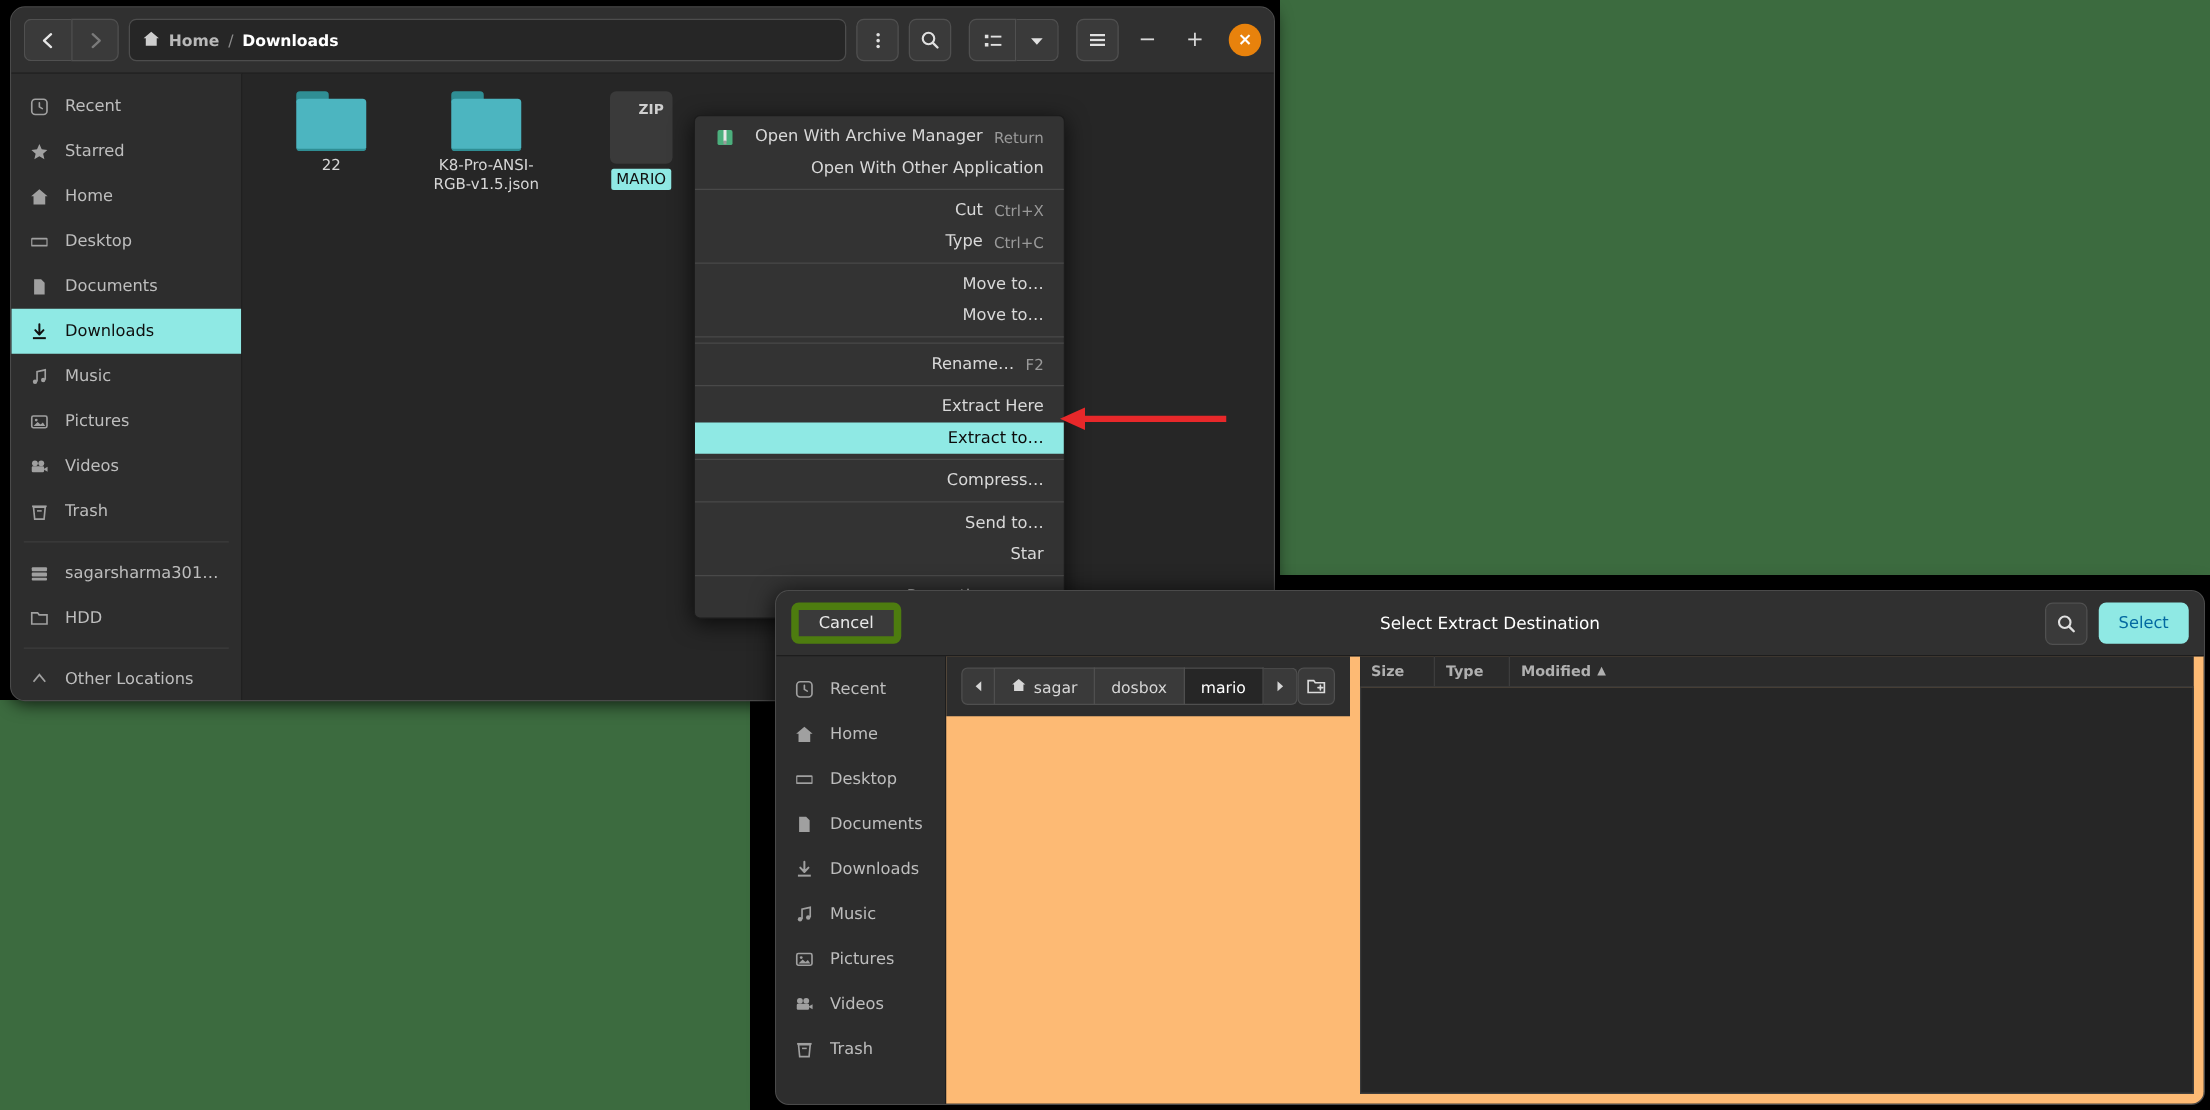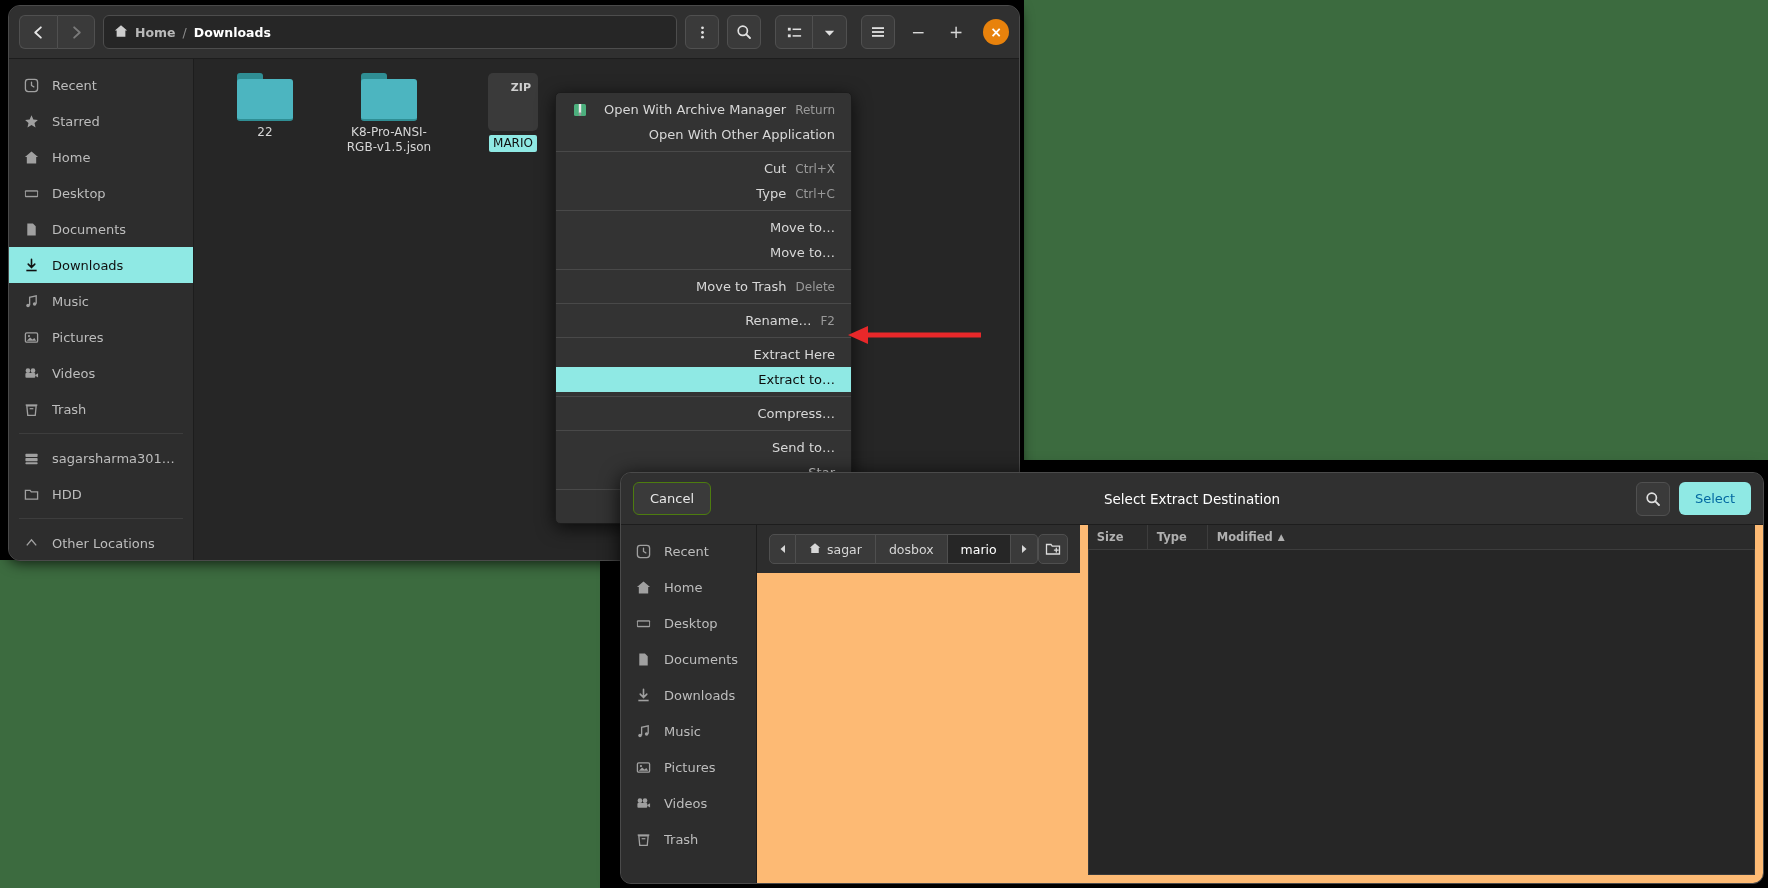--- a/index.html
+++ b/index.html
@@ -159,21 +159,21 @@
     overflow: hidden; display: flex; flex-direction: column; z-index: 50;
     box-shadow: 0 3px 20px rgba(0,0,0,0.8);
   }
   .dlg-header {
     height: 52px; background: #303030; border-bottom: 1px solid #1d1d1d;
     display: flex; align-items: center; padding: 0 12px; position: relative;
     flex-shrink: 0;
   }
   .btn-cancel {
     height: 33px; padding: 0 16px; background: #3a3a3a;
-    border: 1px solid #4d7c0f; border-radius: 6px; color: #e8e8e8;
+    border: 6px solid #4d7c0f; border-radius: 6px; color: #e8e8e8;
     font-size: 13px; display: flex; align-items: center;
   }
   .dlg-title {
     position: absolute; left: 0; right: 0; text-align: center;
     font-size: 13.5px; font-weight: normal; color: #ffffff; pointer-events: none;
   }
   .dlg-right { margin-left: auto; display: flex; align-items: center; gap: 9px; z-index:2;}
   .btn-select {
     height: 33px; padding: 0 16px; background: #8fe9e4; color: #0369a1;
     border: none; border-radius: 6px; font-size: 13px;
@@ -490,24 +490,20 @@
 
   <div class="mi mi-indent">
     <span class="mlabel">Move to…</span>
   </div>
   <div class="mi mi-indent">
     <span class="mlabel">Move to…</span>
   </div>
 
   <div class="m-sep"></div>
 
-  <div class="mi mi-indent">
-    <span class="mlabel">Move to Trash</span>
-    <span class="maccel">Delete</span>
-  </div>
 
   <div class="m-sep"></div>
 
   <div class="mi mi-indent">
     <span class="mlabel">Rename…</span>
     <span class="maccel">F2</span>
   </div>
 
   <div class="m-sep"></div>
 

